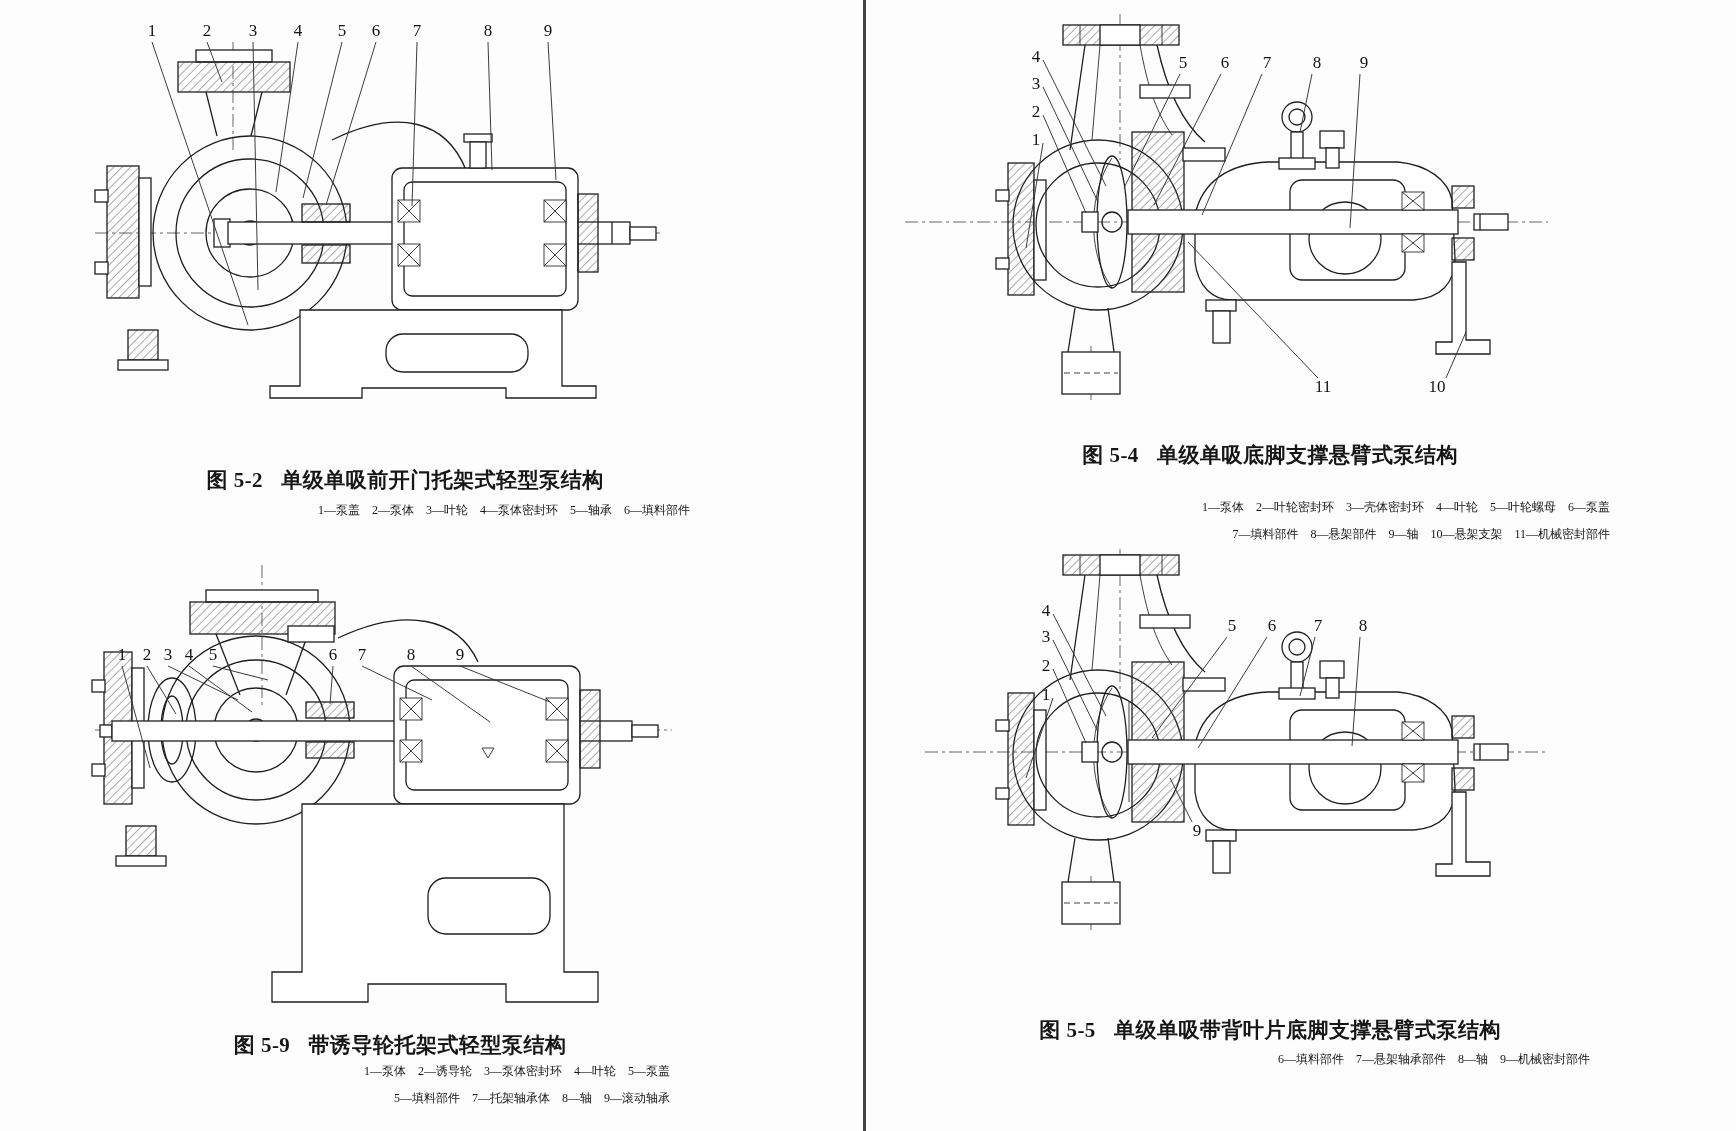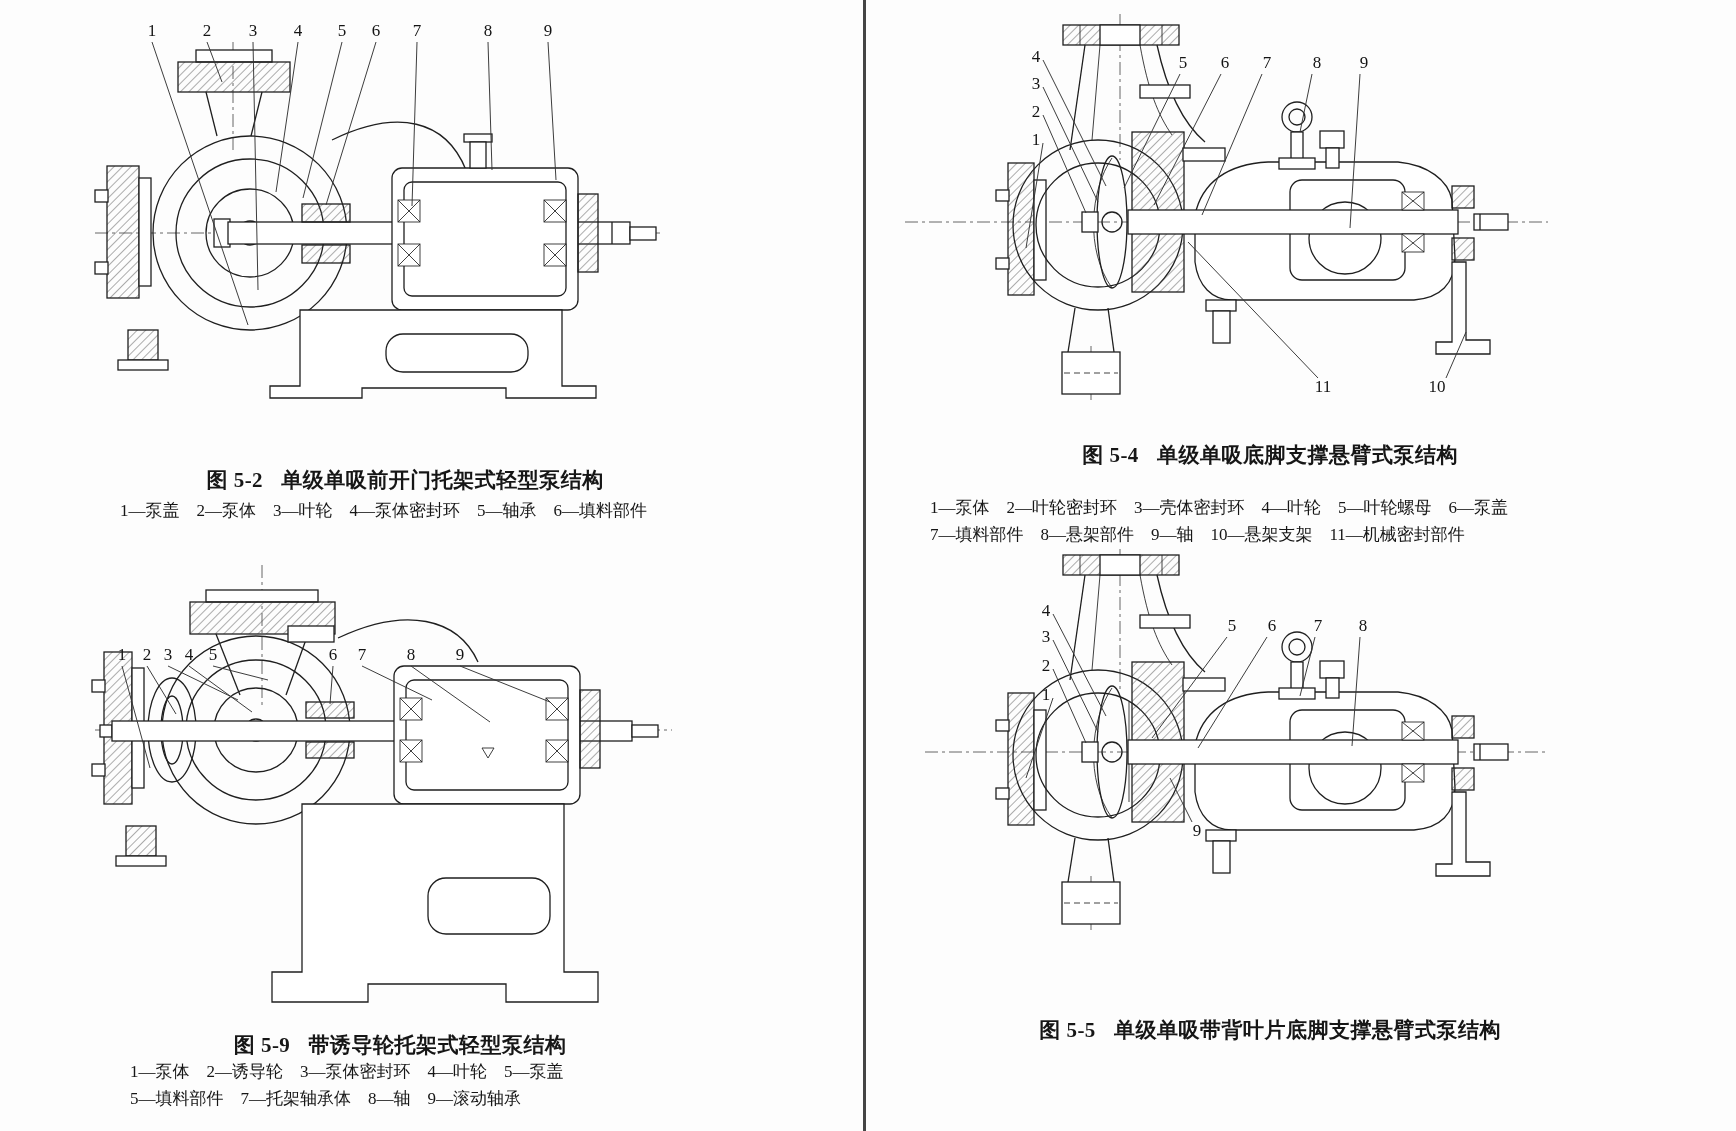--- a/index.html
+++ b/index.html
@@ -2,21 +2,21 @@
 <html><head>
 <meta charset="utf-8">
 <style>
   html,body{margin:0;padding:0;background:#e9e9e9;}
   #page{position:relative;width:1736px;height:1131px;background:#fdfdfd;overflow:hidden;
         font-family:"Liberation Serif",serif;color:#161616;}
   #divider{position:absolute;left:863px;top:0;width:3px;height:1131px;background:#454545;}
   .diagram{position:absolute;}
   .cap{position:absolute;text-align:center;font-size:21px;font-weight:600;letter-spacing:0.5px;white-space:nowrap;}
   .cap .cap-t{margin-left:18px;}
-  .parts{position:absolute;text-align:left;font-size:17px;line-height:27px;white-space:nowrap;}
+  .parts{position:absolute;text-align:right;font-size:12px;line-height:27px;white-space:nowrap;}
   
   .ln{stroke:#1f1f1f;stroke-width:1.3;fill:none;}
   .thin{stroke-width:0.85;}
   .cl{stroke:#555;stroke-width:0.9;fill:none;stroke-dasharray:13 4 3 4;}
   .ld{stroke:#333;stroke-width:0.95;fill:none;}
   .dsh{stroke-dasharray:6 4;}
   .num{font:17px "Liberation Serif",serif;fill:#141414;text-anchor:middle;}
 </style>
 </head>
 <body>
@@ -435,14 +435,15 @@
       <text class="num" x="1272" y="631">6</text>
       <text class="num" x="1318" y="631">7</text>
       <text class="num" x="1363" y="631">8</text>
       <text class="num" x="1197" y="836">9</text>
     </g>
   </svg>
   <div class="cap" style="left:980px;top:1016px;width:580px">
     <span>图 5-5</span><span class="cap-t">单级单吸带背叶片底脚支撑悬臂式泵结构</span>
   </div>
   <div class="parts" style="left:950px;top:1046px;width:640px">
+    <div>6—填料部件　7—悬架轴承部件　8—轴　9—机械密封部件</div>
   </div>
 </div>
 
 </body></html>

